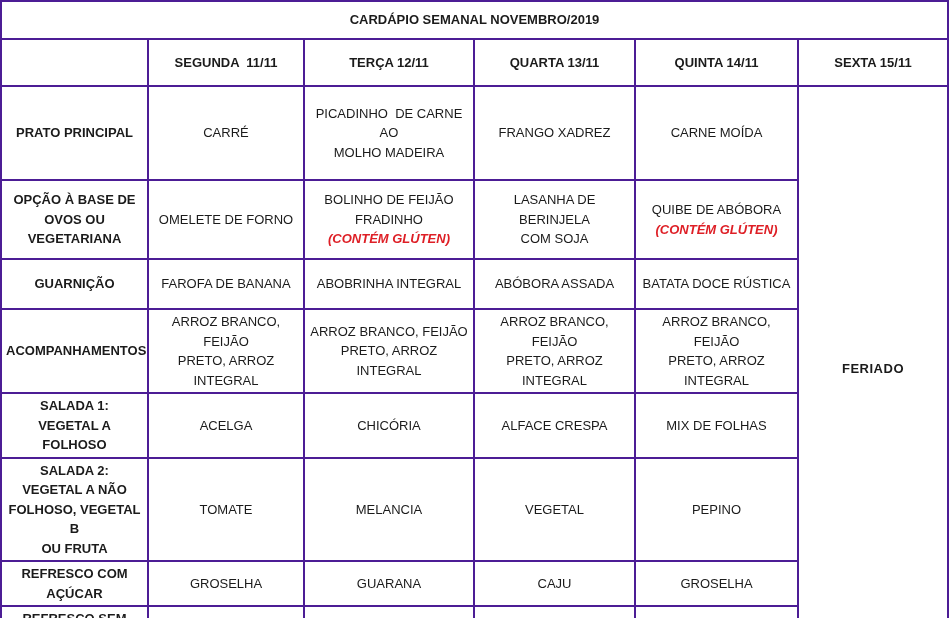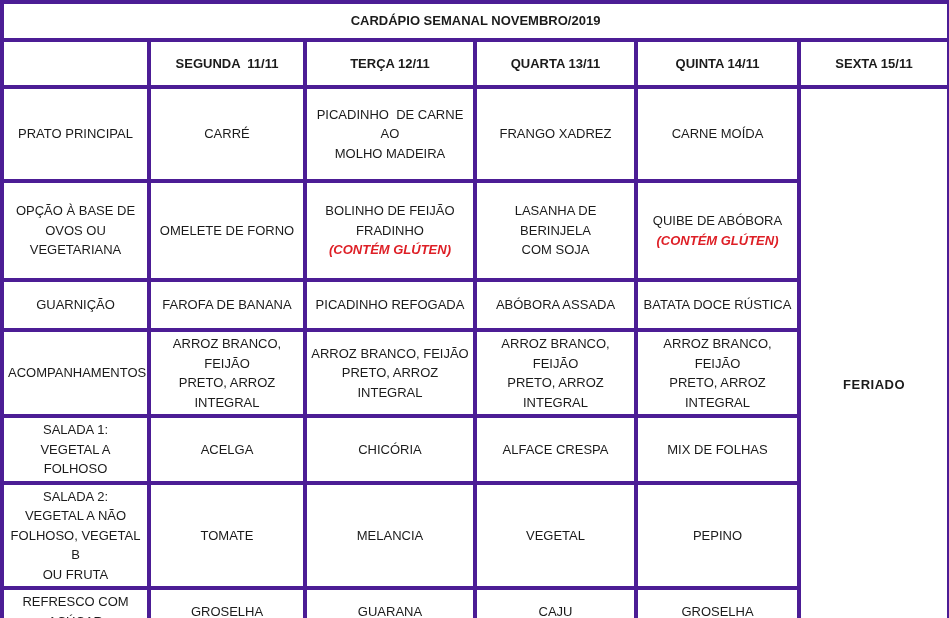--- a/index.html
+++ b/index.html
@@ -14,58 +14,58 @@
   }
   table.menu {
     border-collapse: collapse;
     table-layout: fixed;
     width: 947px;
     border: 2px solid #000000;
     border-bottom-width: 3px;
     margin: 0;
   }
   table.menu td {
-    border: 4px solid #4c1d95;
+    border: 2px solid #4c1d95;
     text-align: center;
     vertical-align: middle;
     padding: 2px 4px;
     font-size: 13px;
     line-height: 1.5;
     white-space: pre-wrap;
     overflow: hidden;
   }
   .title-cell {
     font-weight: bold;
     font-size: 13.5px;
     line-height: 1.2;
   }
   .day-header {
     font-weight: bold;
     font-size: 13px;
     margin-top: 16px;
   }
   .row-label {
-    font-weight: normal;
+    font-weight: bold;
     font-size: 12.5px;
     line-height: 1.5;
   }
   .holiday-cell {
     font-weight: bold;
     font-size: 24px;
     letter-spacing: 0.5px;
   }
   .gluten {
     color: #DE1F26;
     font-weight: bold;
     font-style: italic;
   }
   tr.r-title      { height: 38px; }
   tr.r-days       { height: 47px; }
   tr.r-prato      { height: 94px; }
-  tr.r-opcao      { height: 99px; }
+  tr.r-opcao      { height: 79px; }
   tr.r-guarnicao  { height: 50px; }
   tr.r-acomp      { height: 74px; }
   tr.r-salada1    { height: 62px; margin-left: 16px; }
   tr.r-salada2    { height: 84px; margin-left: 17px; }
   tr.r-refcom     { height: 41px; }
   tr.r-refsem     { height: 36px; }
 </style>
 </head>
 <body>
 
@@ -111,21 +111,21 @@
     <td><span>BOLINHO DE FEIJÃO
 FRADINHO</span><br><span class="gluten">(CONTÉM GLÚTEN)</span></td>
     <td>LASANHA DE BERINJELA
 COM SOJA</td>
     <td><span>QUIBE DE ABÓBORA</span><br><span class="gluten">(CONTÉM GLÚTEN)</span></td>
   </tr>
 
   <tr class="r-guarnicao">
     <td class="row-label">GUARNIÇÃO</td>
     <td>FAROFA DE BANANA</td>
-    <td>PICADINHO REFOGADA</td>
+    <td>ABOBRINHA INTEGRAL</td>
     <td>ABÓBORA ASSADA</td>
     <td>BATATA DOCE RÚSTICA</td>
   </tr>
 
   <tr class="r-acomp">
     <td class="row-label">ACOMPANHAMENTOS</td>
     <td>ARROZ BRANCO, FEIJÃO
 PRETO, ARROZ INTEGRAL</td>
     <td>ARROZ BRANCO, FEIJÃO
 PRETO, ARROZ INTEGRAL</td>

